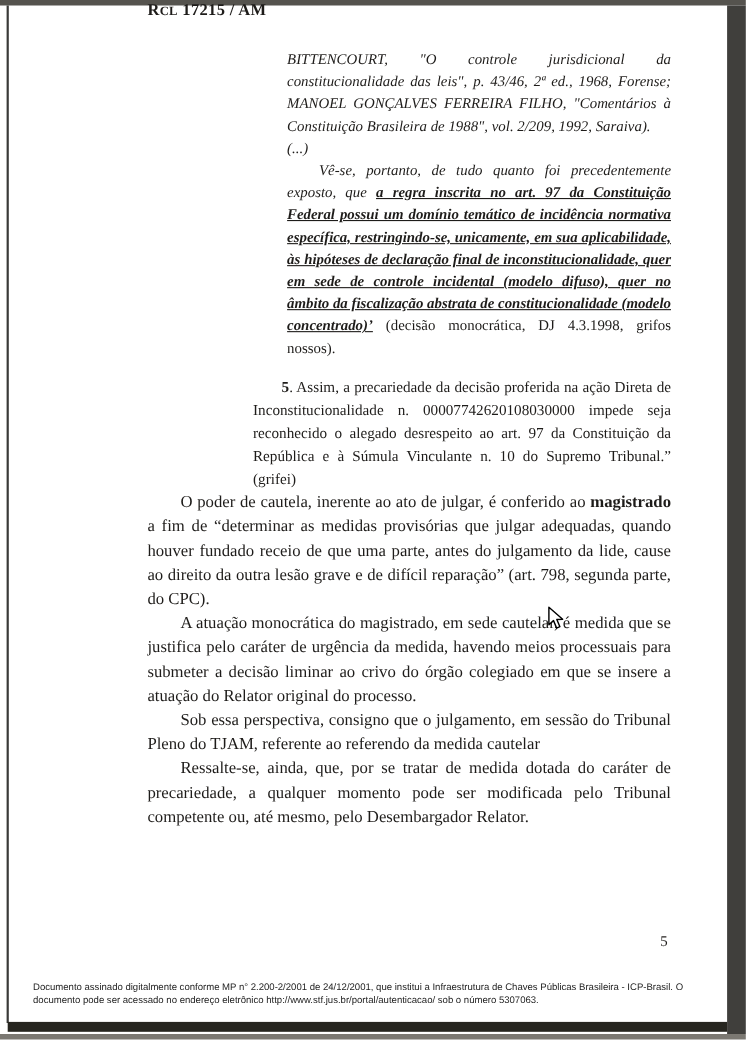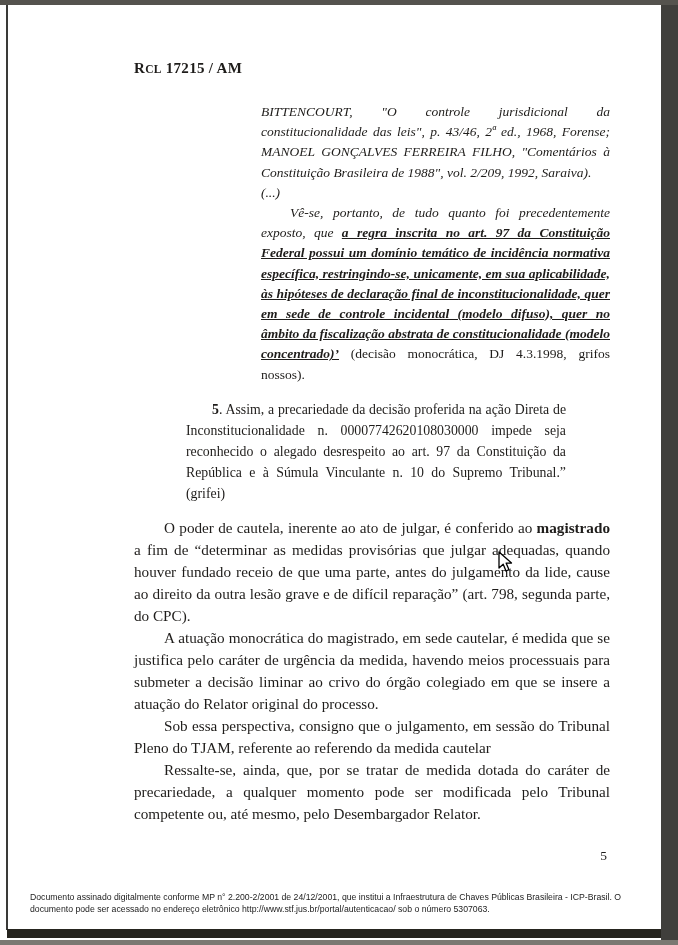--- a/index.html
+++ b/index.html
@@ -16,21 +16,20 @@
   .edge-top    { position:absolute; left:0; top:0; width:678px; height:5px; background:#55534e; }
   .edge-left   { position:absolute; left:6px; top:5px; width:2px; height:925px; background:#3a3a38; }
   .edge-right  { position:absolute; left:661px; top:5px; width:17px; height:935px; background:#403f3c; }
   .edge-bottom { position:absolute; left:7px; top:929px; width:654px; height:9px; background:#26251f; }
   .edge-strip  { position:absolute; left:0; top:940px; width:678px; height:5px; background:#7b7872; }
 
   .content {
     position: absolute;
     left: 134px; top: 0;
     width: 476px;
-    padding-top: 58px;
   }
   .case-heading {
     font-weight: bold;
     font-size: 15px;
     letter-spacing: 0.3px;
     line-height: 20px;
   }
   .case-heading .smallcaps { font-size: 11.5px; }
 
   .quote-block {
@@ -44,32 +43,31 @@
   }
   .quote-block p[data-name="quoted-passage"] { text-indent: 29px; }
   .emph {
     font-weight: bold;
     text-decoration: underline;
     font-style: italic;
   }
   .upright { font-style: normal; }
 
   .item5-block {
-    margin-left: 52px;
+    margin-left: 96px;
     margin-top: 14px;
     width: 380px;
     font-size: 13.8px;
     line-height: 21px;
     text-align: justify;
     text-indent: 26px;
   }
   .item5-block b { font-weight: bold; }
 
   .body-block {
-    margin-top: 13px;
     width: 476px;
     font-size: 15.2px;
     line-height: 22px;
     text-align: justify;
   }
   .body-block p { text-indent: 30px; }
   .body-block .bold { font-weight: bold; }
 
   .page-number {
     position: absolute;

